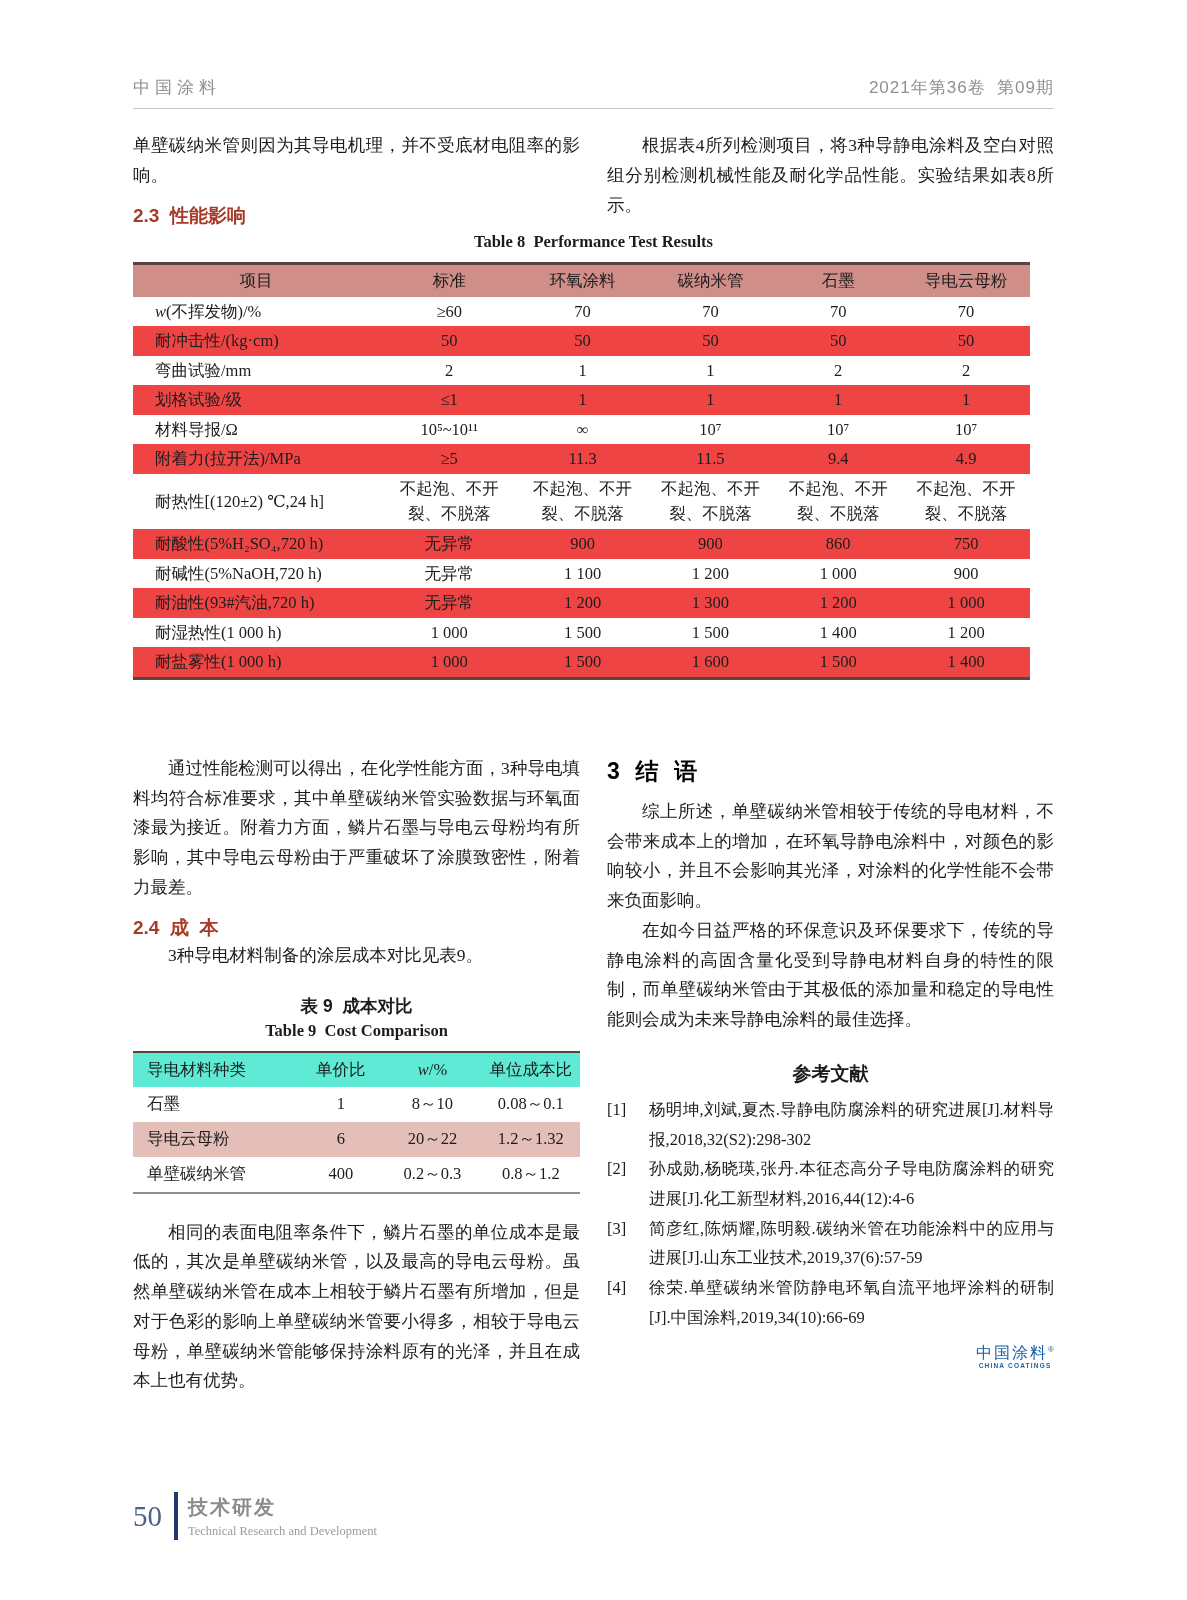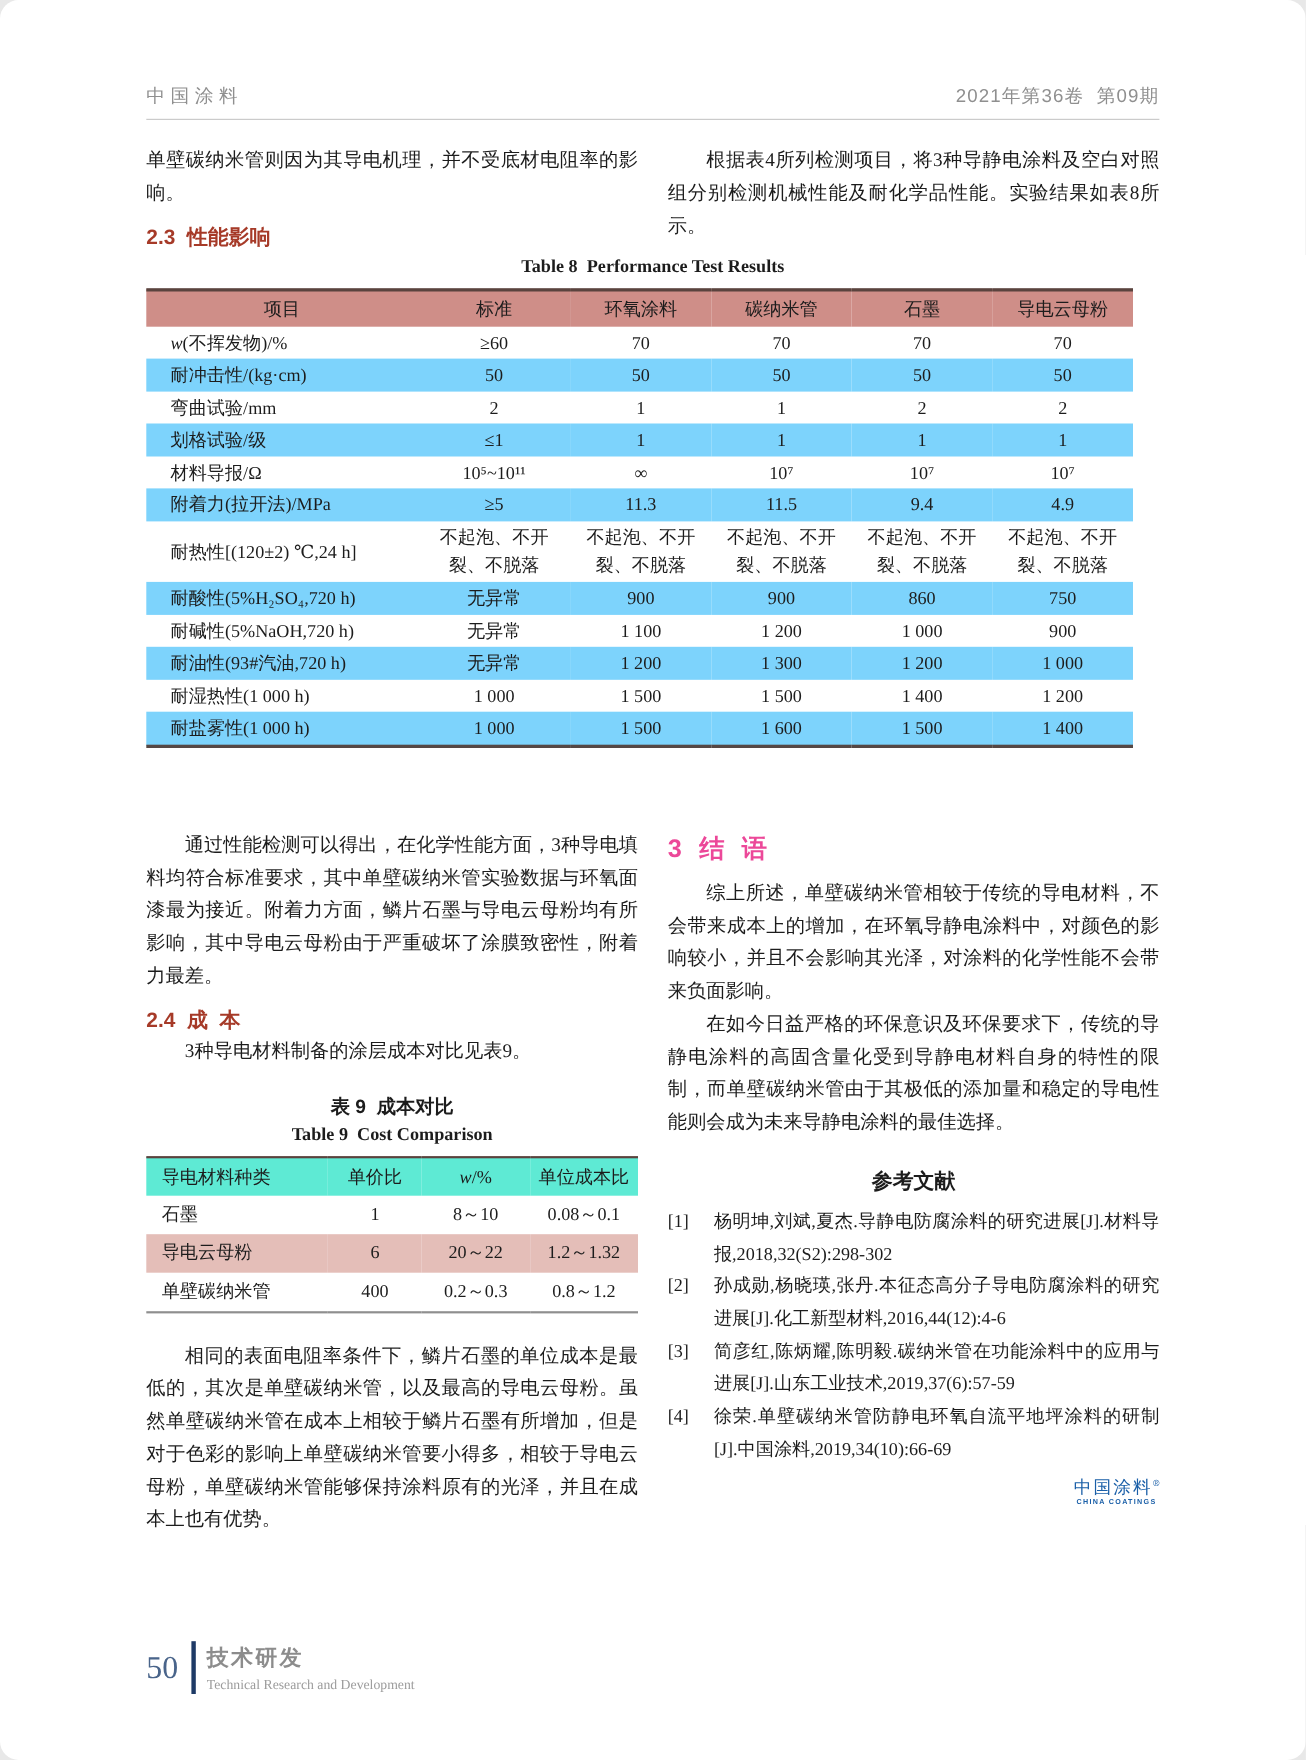--- a/index.html
+++ b/index.html
@@ -5,21 +5,20 @@
   * { box-sizing: border-box; margin: 0; padding: 0; }
   html,body { background:#e8e8e8; }
   .page {
     position: relative;
     width: 1187px; height: 1600px;
     margin: 0 auto;
     background: #ffffff;
     font-family: "Liberation Serif", "DejaVu Serif", serif;
     color: #1c1c1c;
     overflow: hidden;
-    border-radius: 17px;
   }
   .content { position: absolute; left: 133px; top: 76px; width: 921px; }
 
   
   .page-header {
     display: flex; justify-content: space-between; align-items: flex-end;
     font-family: "Liberation Sans", "DejaVu Sans", sans-serif;
     color: #8f8f8f; font-size: 17px;
     padding-bottom: 9px;
     border-bottom: 1px solid #c6c6c6;
@@ -36,21 +35,21 @@
   .body-text { font-size: 17.5px; line-height: 1.7; text-align: justify; }
   .indent { text-indent: 2em; }
 
   .sec-heading {
     font-family: "Liberation Sans", "DejaVu Sans", sans-serif;
     font-weight: bold; color: #a63a28; font-size: 19px;
     margin-top: 12px;
   }
   .sec3-heading {
     font-family: "Liberation Sans", "DejaVu Sans", sans-serif;
-    font-weight: bold; color: #ec4899; font-size: 23px;
+    font-weight: bold; color: #000000; font-size: 23px;
     letter-spacing: 1px; margin: 2px 0 10px;
   }
 
   
   .tbl-title-cn {
     text-align: center; font-family: "Liberation Sans", "DejaVu Sans", sans-serif;
     font-weight: bold; font-size: 17.5px; margin-top: 30px;
   }
   .tbl-title-en {
     text-align: center; font-weight: bold; font-size: 16.5px;
@@ -58,21 +57,21 @@
   }
   table { border-collapse: collapse; font-size: 16.5px; }
   th { font-weight: normal; }
   .tbl8 {
     width: calc(100% - 24px);
     border-top: 3px solid #5a433e;
     border-bottom: 3px solid #554744;
   }
   .tbl8 th { background: #cf8e88; padding: 5px 4px; text-align: center; }
   .tbl8 td { text-align: center; padding: 2px 4px; line-height: 1.55; }
-  .tbl8 tr.alt { background: #7dd3fc; }
+  .tbl8 tr.alt { background: #ef4444; }
   .tbl8 td:first-child { text-align: left; padding-left: 22px; }
   .tbl8 th:nth-child(1), .tbl8 td:nth-child(1) { width: 27.5%; }
   .tbl8 th:nth-child(2), .tbl8 td:nth-child(2) { width: 15.5%; }
   .tbl8 th:nth-child(3), .tbl8 td:nth-child(3) { width: 14.25%; }
   .tbl8 th:nth-child(4), .tbl8 td:nth-child(4) { width: 14.25%; }
   .tbl8 th:nth-child(5), .tbl8 td:nth-child(5) { width: 14.25%; }
   .tbl8 th:nth-child(6), .tbl8 td:nth-child(6) { width: 14.25%; }
 
   .tbl9 {
     width: 100%;

